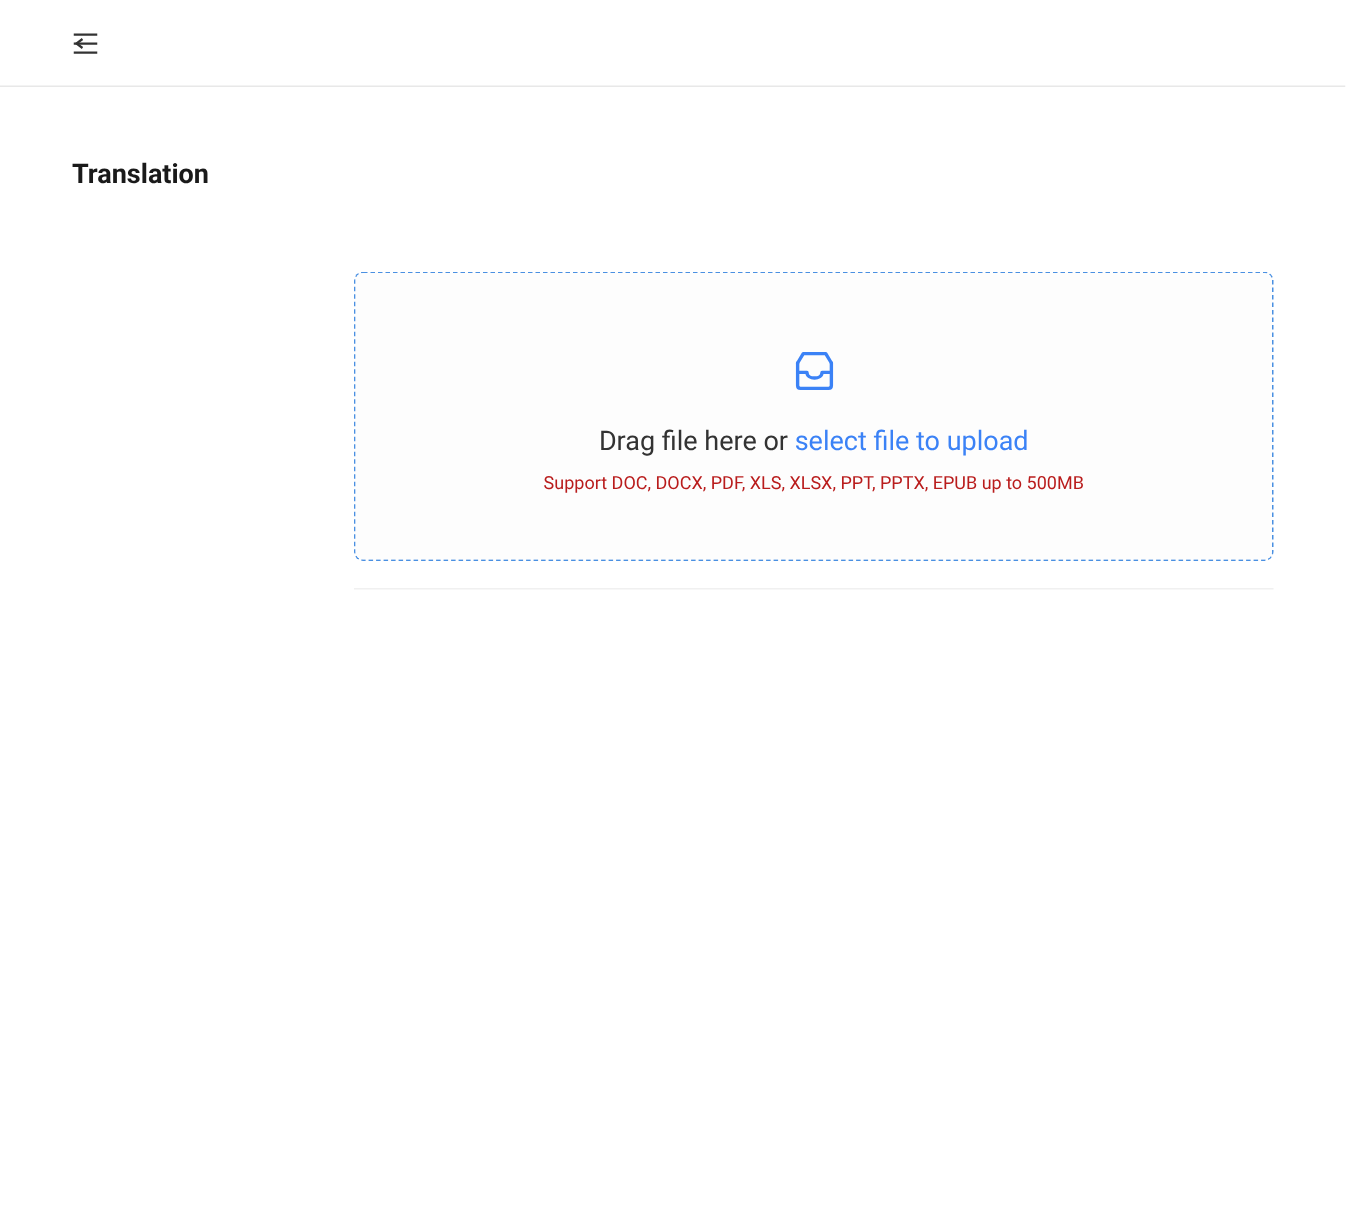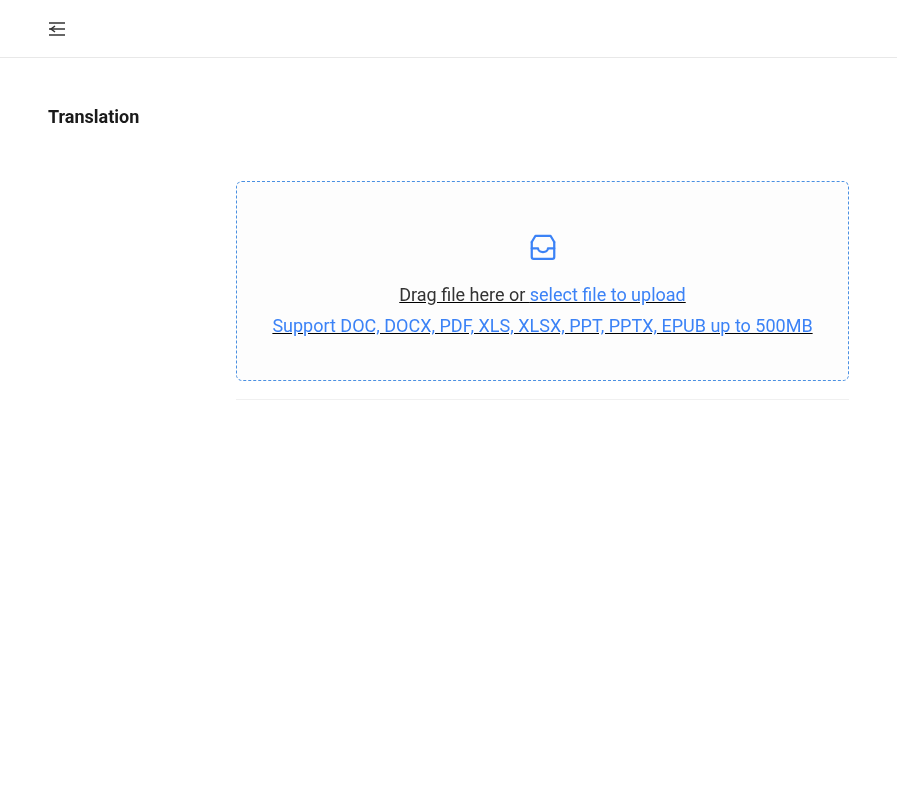--- a/index.html
+++ b/index.html
@@ -36,21 +36,20 @@
       font-size: 18px;
       font-weight: 700;
       color: #1a1a1a;
       margin-bottom: 54px;
     }
     .upload-card {
       max-width: 628px;
       margin-left: 188px;
       border-bottom: 1px solid #f0f0f0;
       padding-bottom: 18px;
-      text-decoration: underline;
     }
     .dropzone {
       border: 1.5px dashed #4a90e2;
       border-radius: 6px;
       padding: 50px 20px 44px 20px;
       text-align: center;
       cursor: pointer;
       background: #fdfdfd;
     }
     .inbox-icon {
@@ -61,22 +60,22 @@
     }
     .dropzone-text {
       font-size: 18px;
       color: #333333;
       margin-bottom: 10px;
     }
     .dropzone-text .link {
       color: #3b82f6;
     }
     .dropzone-hint {
-      font-size: 18px;
-      color: #3b82f6;
+      font-size: 12px;
+      color: #b91c1c;
     }
   </style>
 </head>
 <body>
 
 <div class="header">
   <div class="menu-toggle">
     <svg width="16" height="14" viewBox="0 0 16 14" fill="none">
       <line x1="0" y1="1" x2="16" y2="1" stroke="#333" stroke-width="1.5"></line>
       <line x1="0" y1="7" x2="16" y2="7" stroke="#333" stroke-width="1.5"></line>

